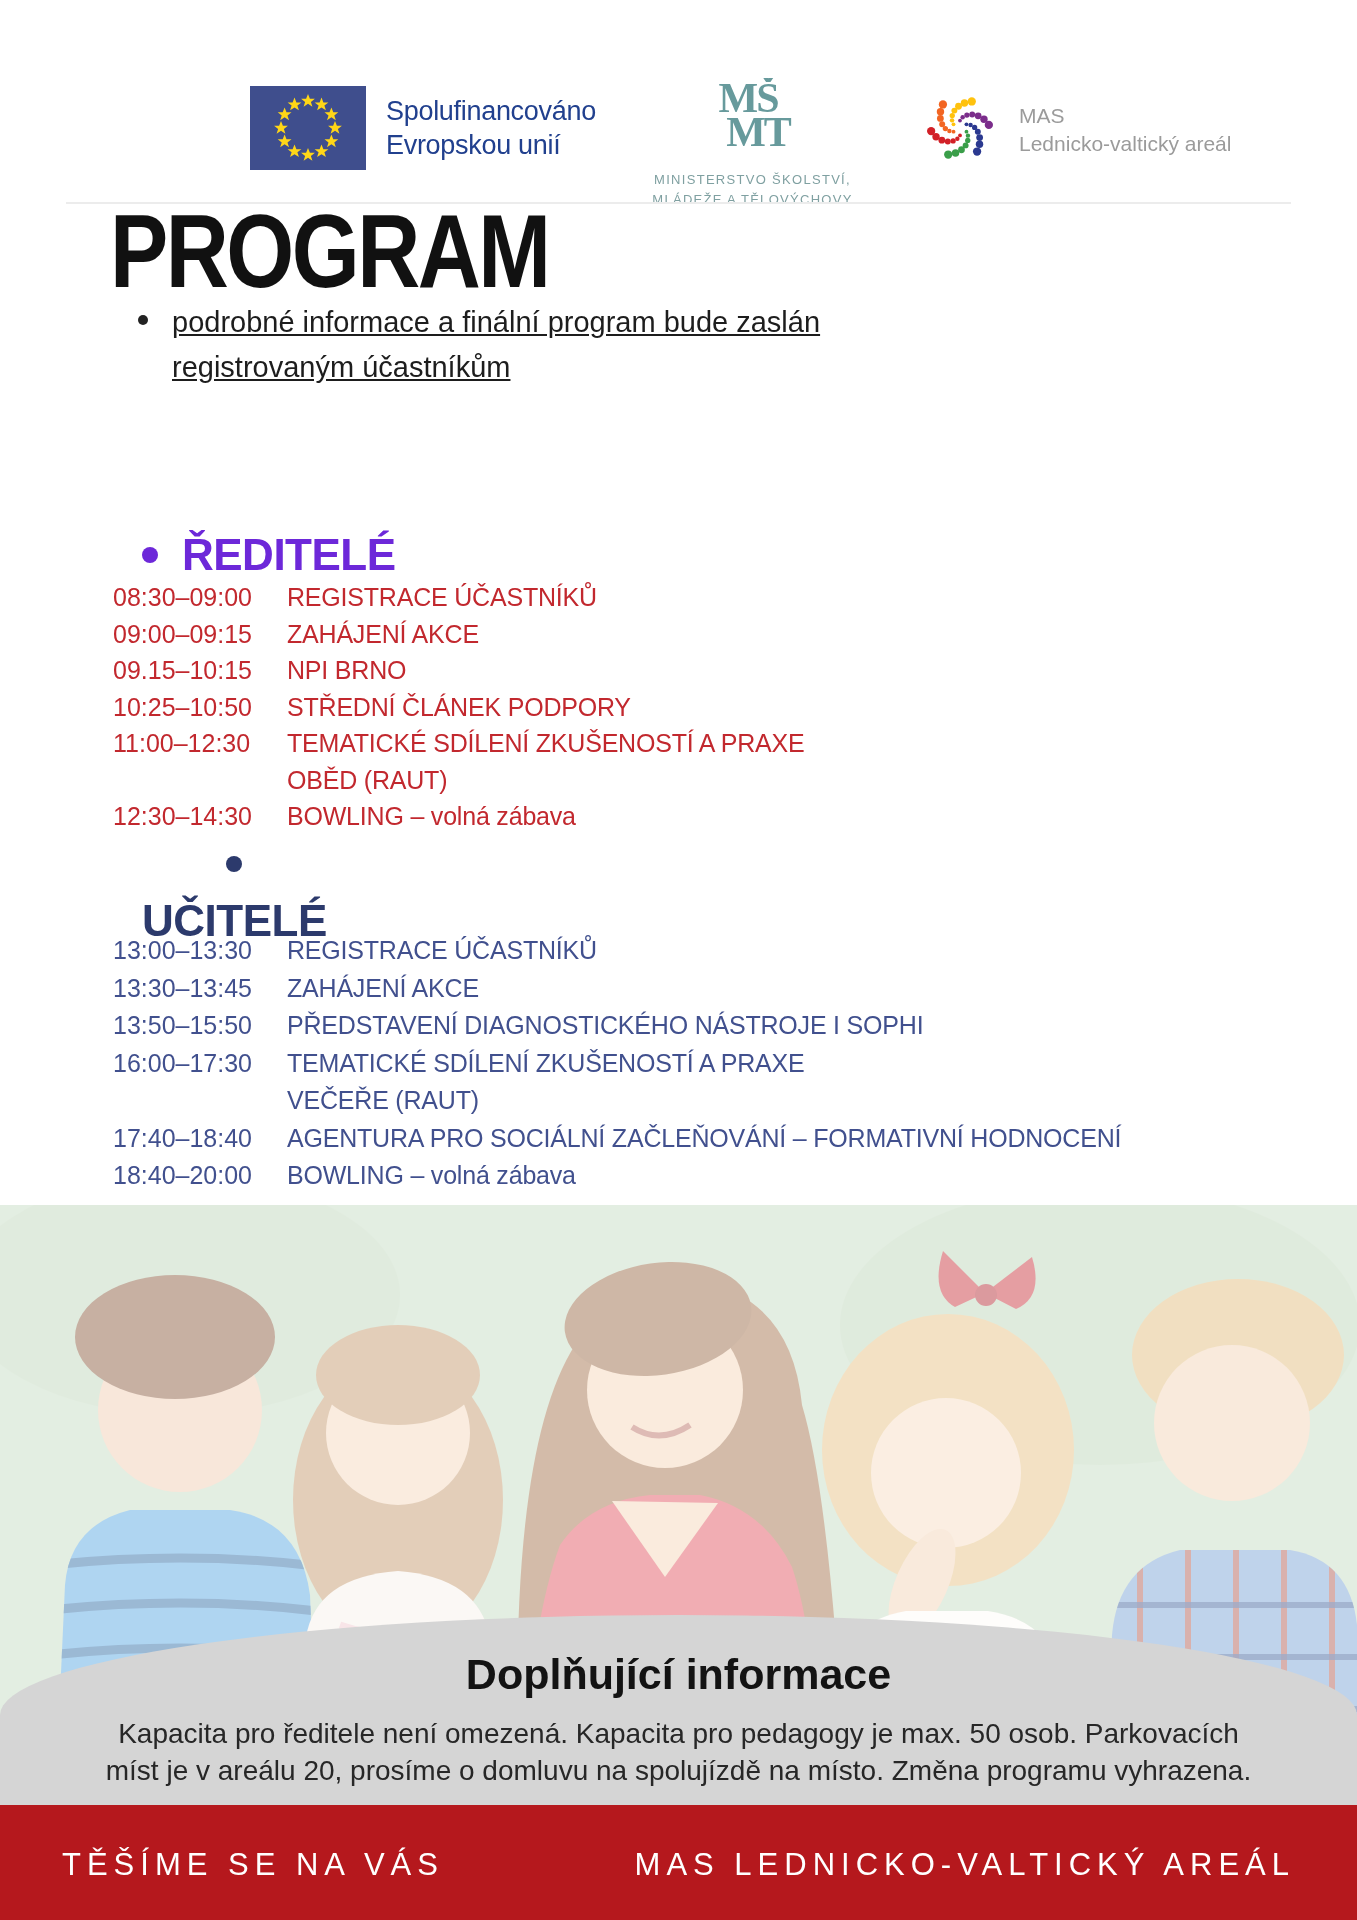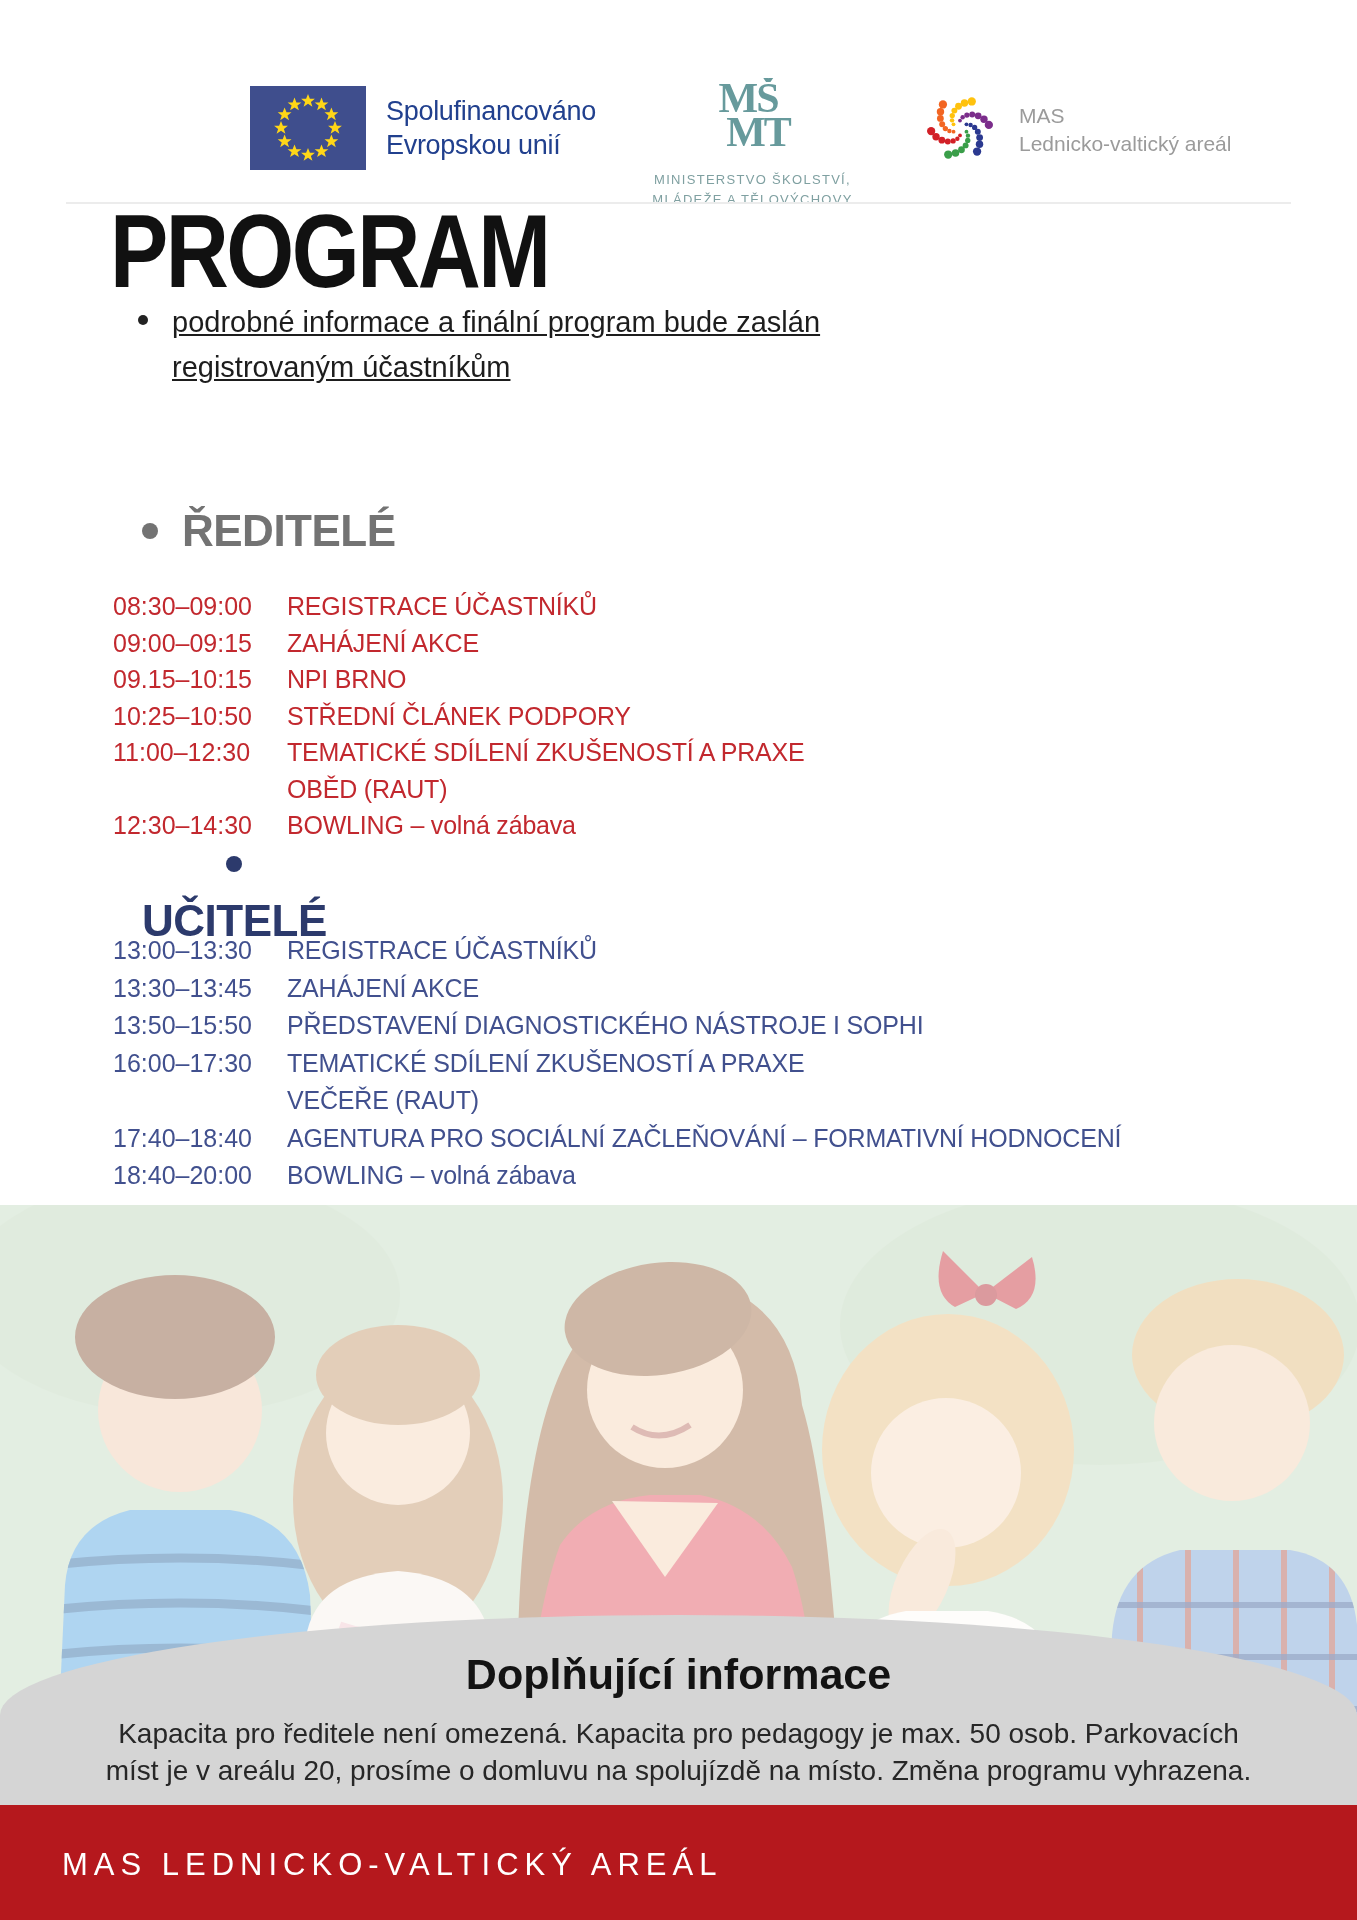--- a/index.html
+++ b/index.html
@@ -149,25 +149,25 @@
   </div>
 
   <div class="divider"></div>
 
   <h1 class="program-title">PROGRAM</h1>
   <div class="intro">
     <span class="intro-dot"></span>
     <p>podrobné informace a finální program bude zaslán registrovaným účastníkům</p>
   </div>
 
-  <div class="sec-heading" id="sec0-heading" style="color: #737373;">
+  <div class="sec-heading" id="sec0-heading" style="color: #6d28d9; margin-top: 24px;">
     <span class="sec-dot"></span>
     <span>ŘEDITELÉ</span>
   </div>
-  <div class="rows" id="rows0" style="color: rgb(194, 40, 46); margin-top: 9px;">
+  <div class="rows" id="rows0" style="color: rgb(194, 40, 46);">
       <div class="sched-row">
         <span class="sched-time">08:30–09:00</span>
         <span class="sched-title">REGISTRACE ÚČASTNÍKŮ</span>
       </div>
       <div class="sched-row">
         <span class="sched-time">09:00–09:15</span>
         <span class="sched-title">ZAHÁJENÍ AKCE</span>
       </div>
       <div class="sched-row">
         <span class="sched-time">09.15–10:15</span>
@@ -300,16 +300,17 @@
   </div>
 
   <div class="arc"></div>
   <div class="info-heading">Doplňující informace</div>
   <div class="info-text">
     <div>Kapacita pro ředitele není omezená. Kapacita pro pedagogy je max. 50 osob. Parkovacích</div>
     <div>míst je v areálu 20, prosíme o domluvu na spolujízdě na místo. Změna programu vyhrazena.</div>
   </div>
 
   <div class="footer">
+    <span>TĚŠÍME SE NA VÁS</span>
     <span>MAS LEDNICKO-VALTICKÝ AREÁL</span>
   </div>
 
 </div>
 
 </body></html>

